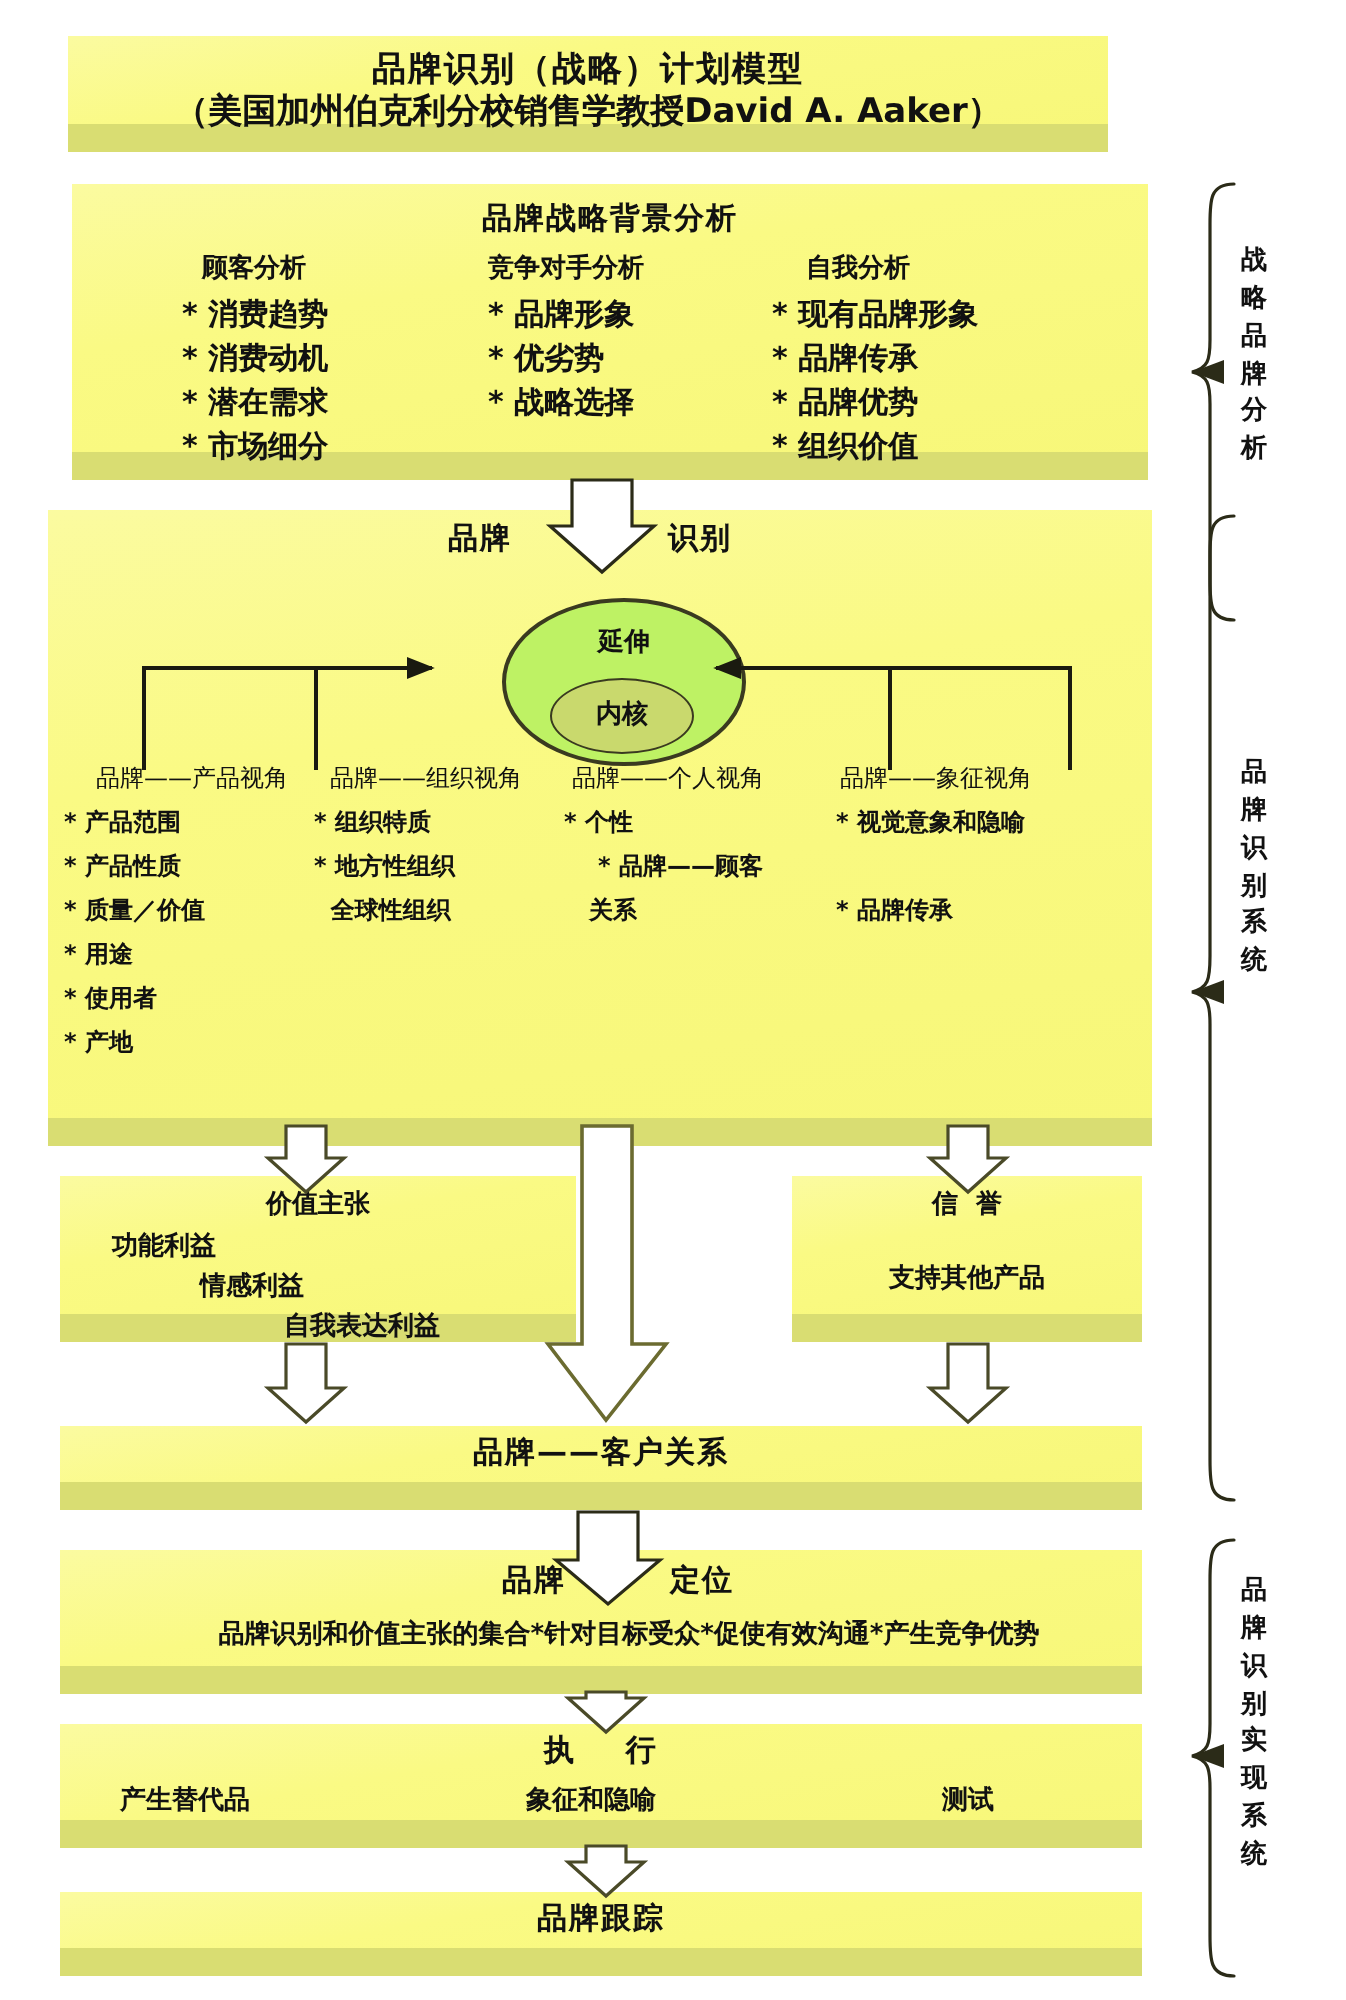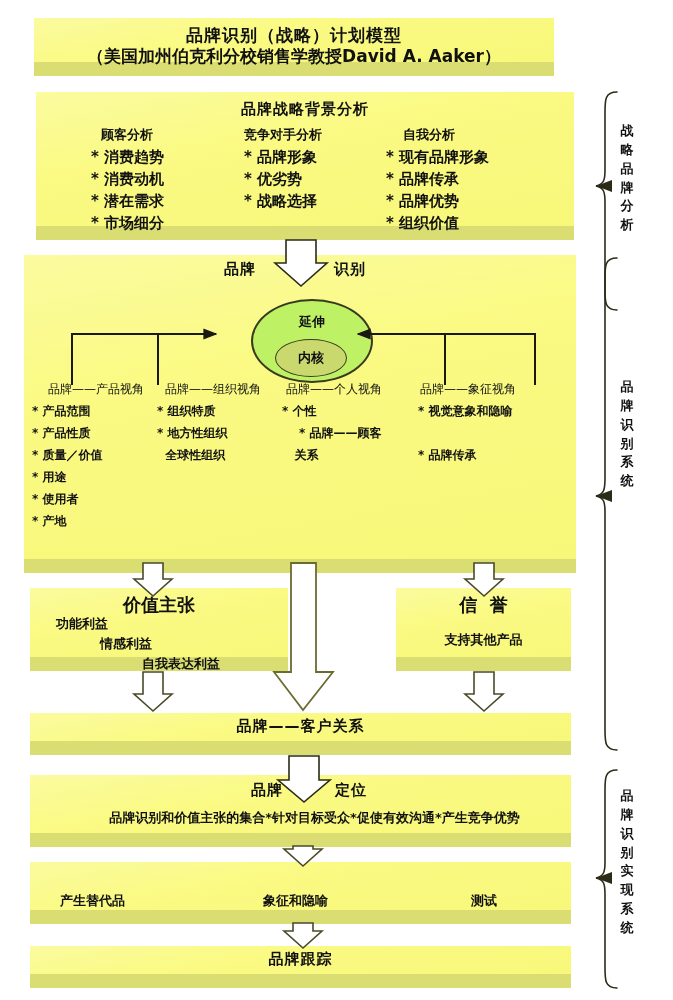--- a/index.html
+++ b/index.html
@@ -36,21 +36,21 @@
   .t{position:absolute;white-space:pre;line-height:1;font-weight:bold;}
   .ctr{left:0;right:0;text-align:center;}
 
   .title-main{font-size:17px;letter-spacing:1px;}
   .title-sub{font-size:17px;letter-spacing:0px;}
   .sec-title{font-size:15px;letter-spacing:1px;}
   .col-head{font-size:13px;font-weight:bold;}
   .item{font-size:15px;font-weight:bold;}
   .persp-head{font-size:12px;font-weight:normal;}
   .persp-item{font-size:12px;font-weight:bold;}
-  .box-head{font-size:18px;font-weight:bold;text-align:center;}
+  .box-head{font-size:13px;font-weight:bold;text-align:center;}
   .box-item{font-size:13px;font-weight:bold;}
   .oneline{font-size:13px;font-weight:bold;margin-left:28px;}
 
   
   .ellipse-outer{
     position:absolute;border:2px solid #3a3a20;border-radius:50%;
     background:#bef264;
   }
   .ellipse-inner{
     position:absolute;border:1.5px solid #3a3a20;border-radius:50%;
@@ -192,20 +192,21 @@
       <div class="t sec-title" style="left:221px;top:8px;">品牌</div>
       <div class="t sec-title" style="left:305px;top:8px;">定位</div>
       <div class="t ctr oneline" style="top:36px;">品牌识别和价值主张的集合*针对目标受众*促使有效沟通*产生竞争优势</div>
     </div>
   </div>
 
   <div class="slab" style="left:30px;top:862px;width:541px;height:62px;">
     <div class="face"></div>
     <div class="base" style="top:48px;"></div>
     <div class="content">
+      <div class="t ctr sec-title" style="top:6px;">执    行</div>
       <div class="t box-item" style="left:30px;top:32px;">产生替代品</div>
       <div class="t box-item" style="left:233px;top:32px;">象征和隐喻</div>
       <div class="t box-item" style="left:441px;top:32px;">测试</div>
     </div>
   </div>
 
   <div class="slab" style="left:30px;top:946px;width:541px;height:42px;">
     <div class="face"></div>
     <div class="base" style="top:28px;"></div>
     <div class="content">

